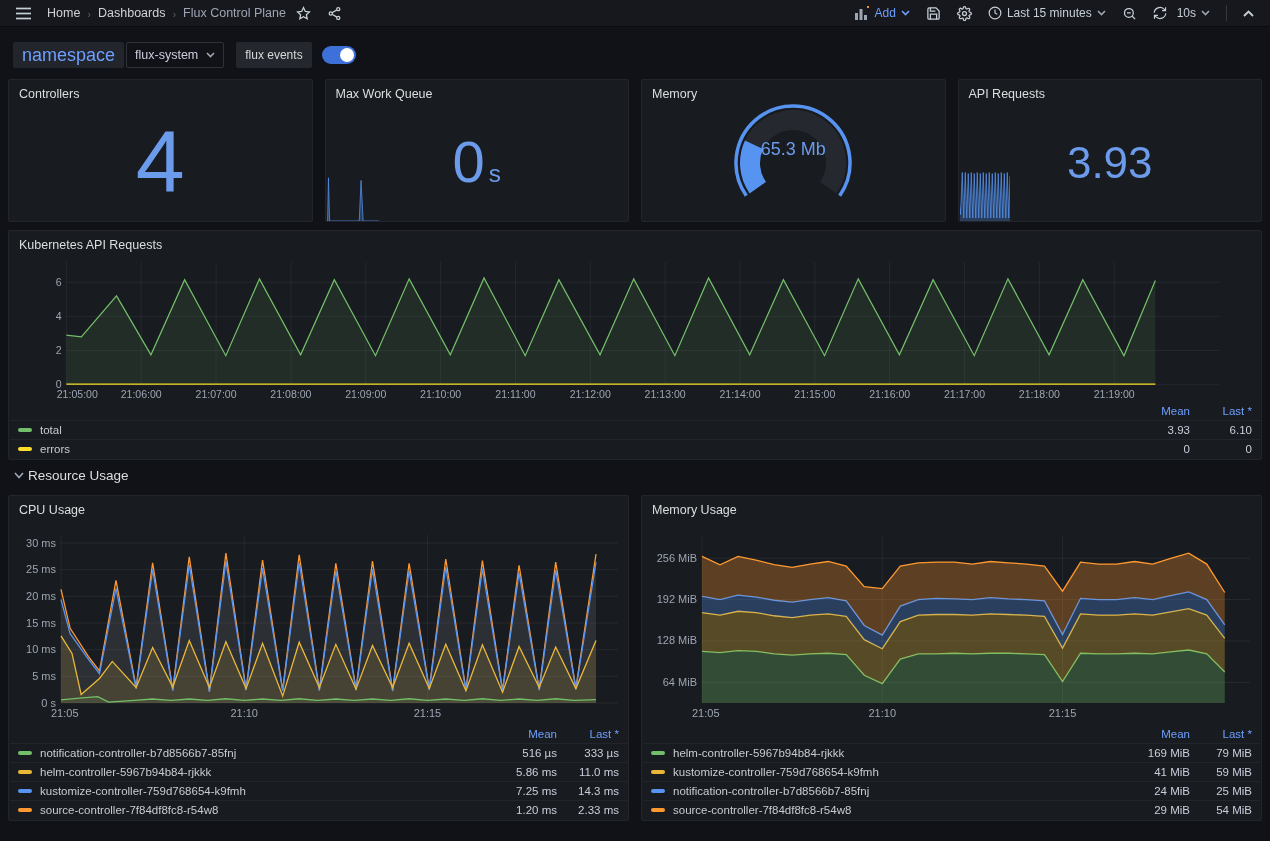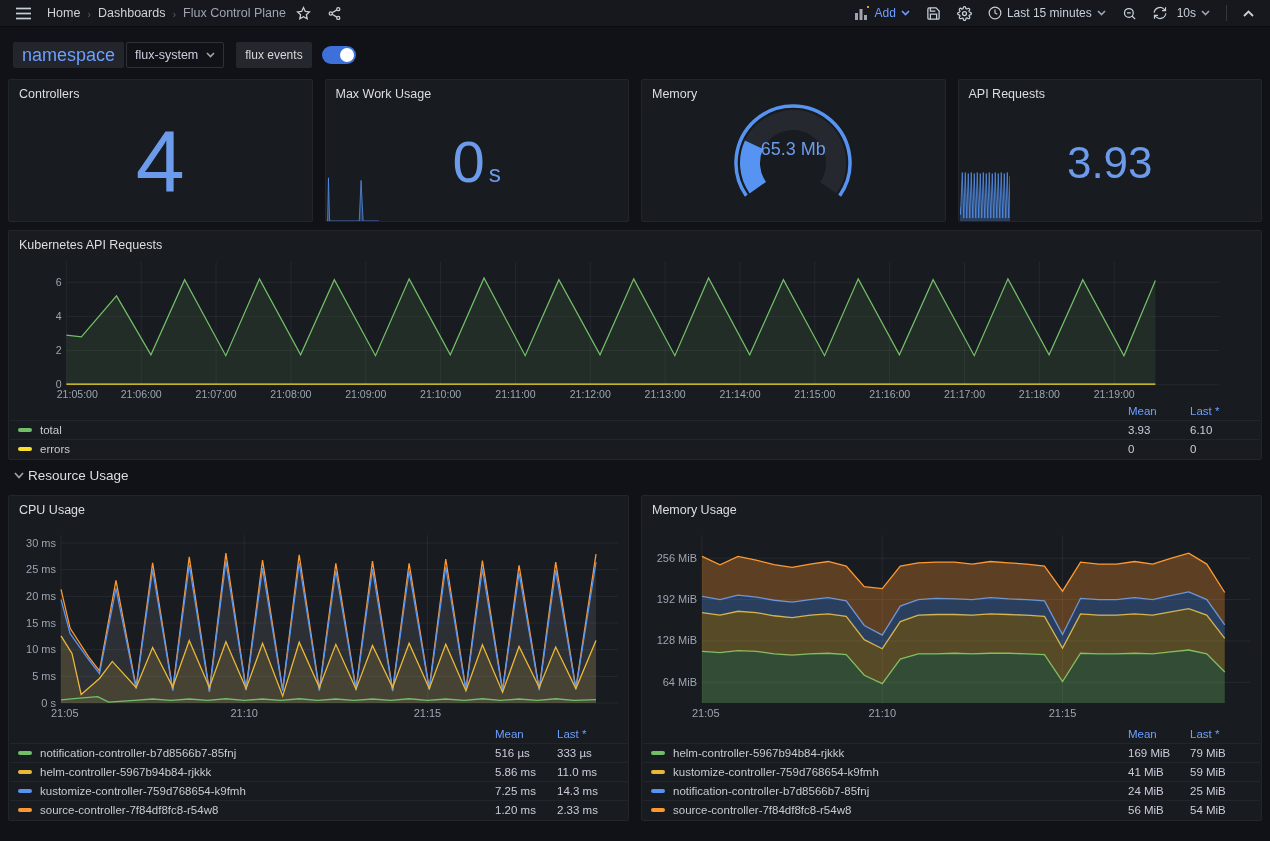--- a/index.html
+++ b/index.html
@@ -49,21 +49,21 @@
   .res-panel { flex:1 1 0; height:326px; }
   .chart { display:block; margin:2px 8px 0; flex:1; }
 
   
   .legend { margin:0 1px 1px; font-size:11.5px; }
   .legend-row { display:flex; align-items:center; border-top:1px solid #22252b;
     padding:0 8px; height:19px; cursor:pointer; }
   .legend-row.header { cursor:default; border-top:none; height:18px; }
   .legend-swatch { width:14px; height:4px; border-radius:2px; margin-right:8px; flex:0 0 auto; }
   .legend-label { flex:1; color:#c7ccd3; white-space:nowrap; overflow:hidden; }
-  .legend-col { width:62px; text-align:left; color:#ccccdc; flex:0 0 auto; }
+  .legend-col { width:62px; text-align:right; color:#ccccdc; flex:0 0 auto; }
   .legend-row.header .legend-col { color:#6e9fff; }
 
   
   .section-header { display:flex; align-items:center; gap:4px; margin:8px 8px 12px 14px;
     color:#dddee0; font-size:13.5px; font-weight:500; cursor:pointer; }
   .section-header svg { color:#9da5b3; }
 
   .gauge-wrap { flex:1; display:flex; align-items:flex-start; justify-content:center; position:relative; }
   .gauge-text { position:absolute; color:#6c9beb; font-size:18px; }
 </style>
@@ -211,21 +211,21 @@
 </div>
 
 <div class="row">
   <section class="panel stat-panel">
     <div class="panel-title">Controllers</div>
     <div class="stat-body">
       <div class="stat-value" style="font-size:88px">4</div>
     </div>
   </section>
   <section class="panel stat-panel">
-    <div class="panel-title">Max Work Usage</div>
+    <div class="panel-title">Max Work Queue</div>
     <div class="stat-body">
       <svg class="spark" id="spark-mwq" preserveAspectRatio="none" viewBox="0 0 100 100">
           <polygon points="0,100 1.2,100 2.8000000000000003,17.000000000000004 5,100 62,100 65.5,21.999999999999996 69.5,100 100,100 100,100 0,100" fill="rgba(87,148,242,0.30)"></polygon>
           <polyline points="0,100 1.2,100 2.8000000000000003,17.000000000000004 5,100 62,100 65.5,21.999999999999996 69.5,100 100,100" fill="none" stroke="rgba(87,148,242,0.75)" stroke-width="1" vector-effect="non-scaling-stroke"></polyline>
         </svg>
       <div class="stat-value" style="font-size:58px"><span>0</span><span class="unit">s</span></div>
     </div>
   </section>
   <section class="panel stat-panel">
     <div class="panel-title">Memory</div>
@@ -436,18 +436,18 @@
         </div>
         <div class="legend-row">
           <span class="legend-swatch" style="background:#5794F2"></span>
           <span class="legend-label">notification-controller-b7d8566b7-85fnj</span>
           <span class="legend-col">24 MiB</span>
           <span class="legend-col">25 MiB</span>
         </div>
         <div class="legend-row">
           <span class="legend-swatch" style="background:#FF9830"></span>
           <span class="legend-label">source-controller-7f84df8fc8-r54w8</span>
-          <span class="legend-col">56 MiB</span>
+          <span class="legend-col">29 MiB</span>
           <span class="legend-col">54 MiB</span>
         </div>
       </div>
   </section>
 </div>
 
 </body></html>

